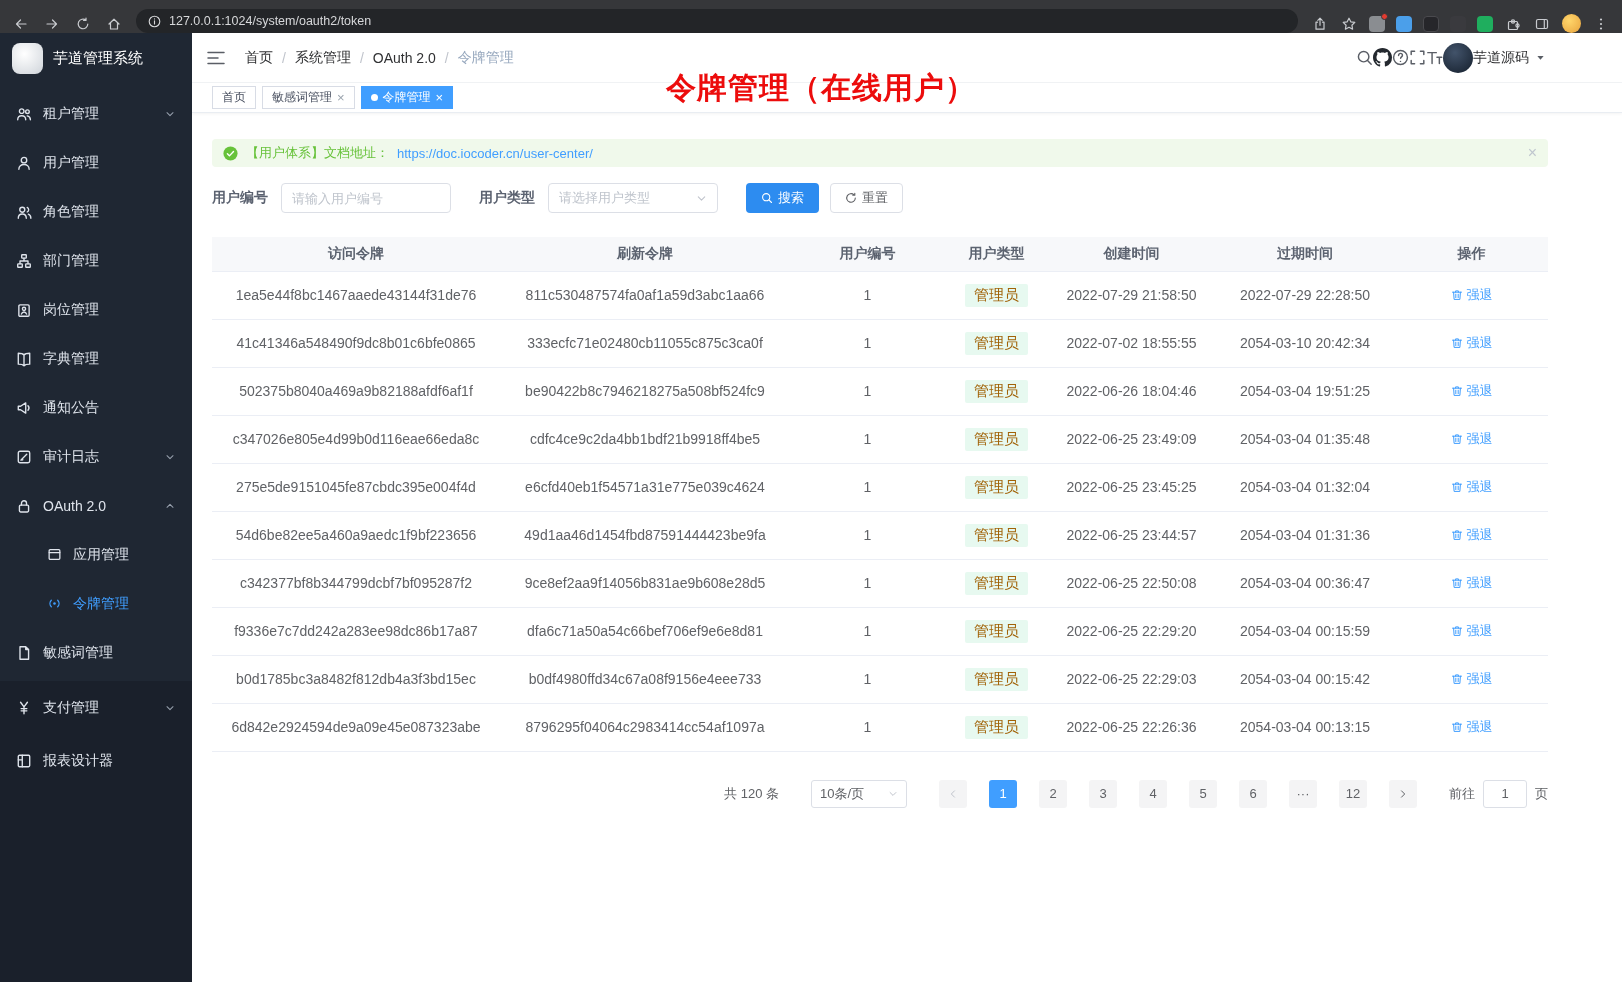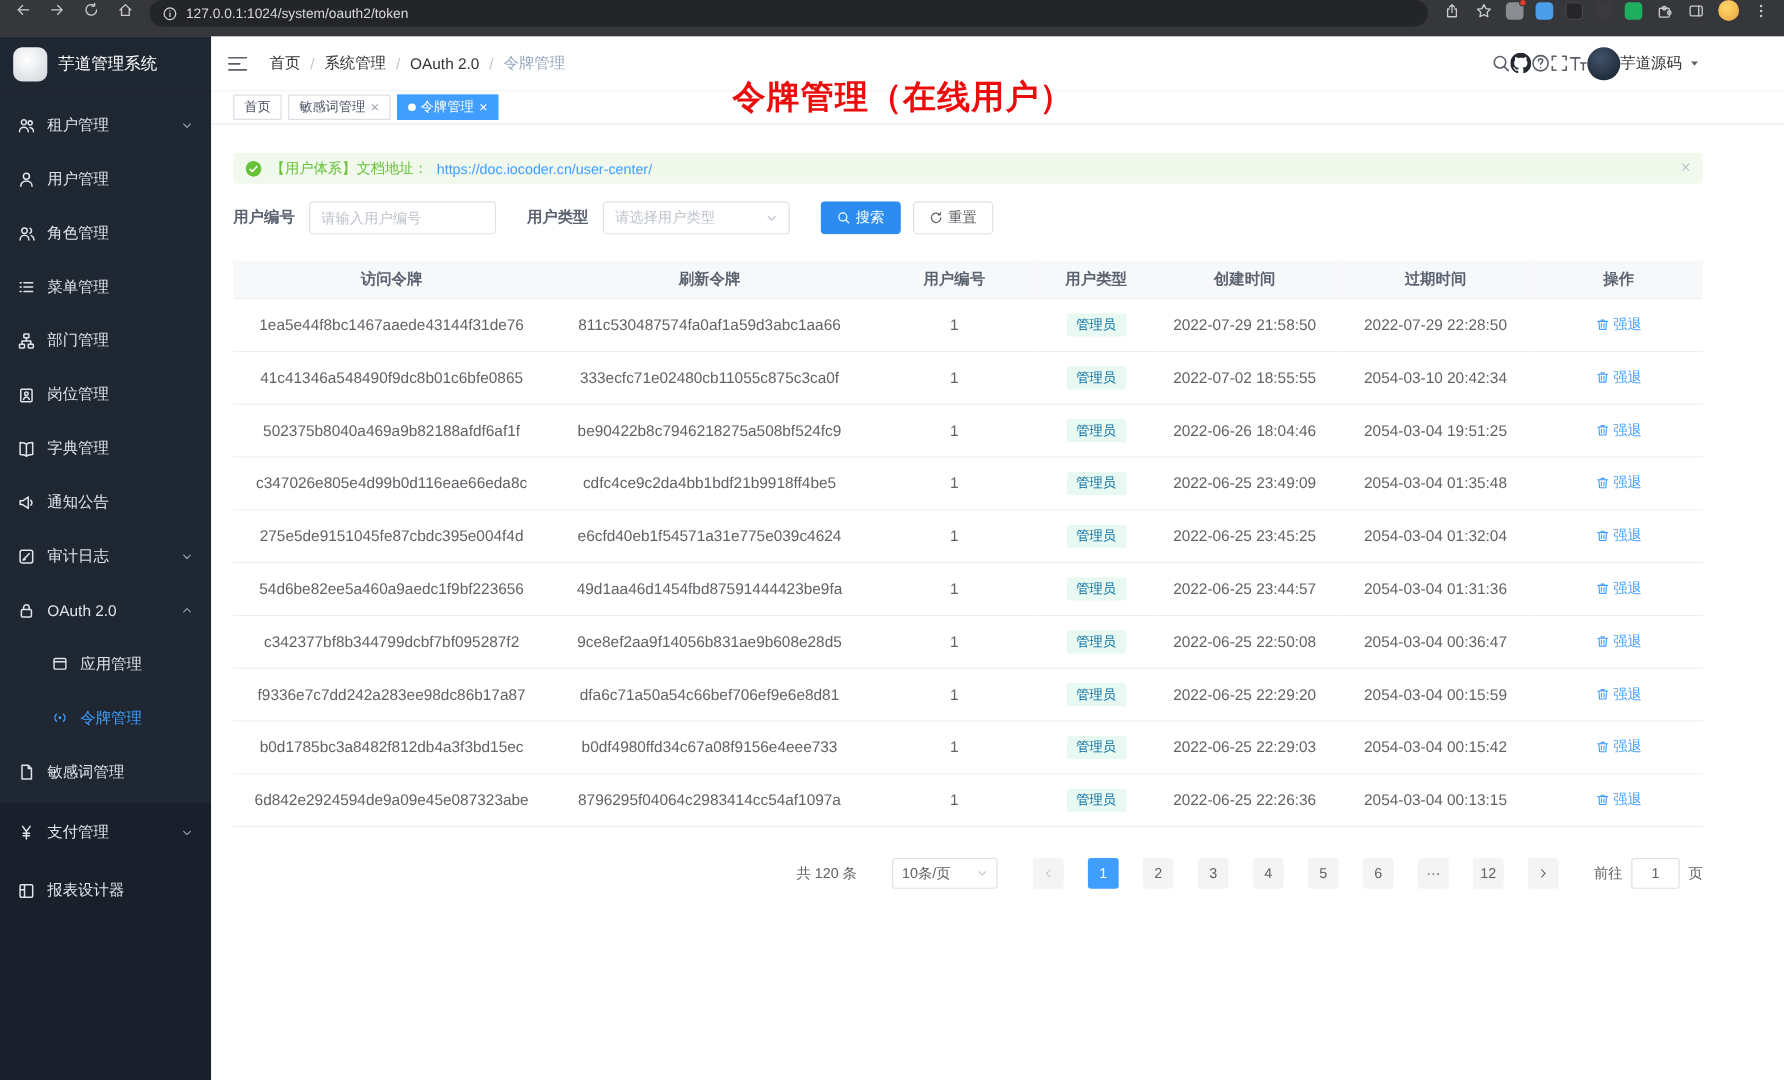--- a/index.html
+++ b/index.html
@@ -3,21 +3,21 @@
 <meta charset="utf-8">
 <style>
   *{box-sizing:border-box;margin:0;padding:0}
   html,body{width:1622px;height:982px;overflow:hidden;background:#fff;
     font-family:"Liberation Sans","DejaVu Sans",sans-serif}
   svg.s{fill:none;stroke:currentColor;stroke-width:1.2;stroke-linecap:round;stroke-linejoin:round;flex-shrink:0}
   svg{display:block}
 
   
   .browser-bar{position:absolute;top:0;left:0;width:1622px;height:33px;background:#36373a;
-    display:flex;align-items:flex-start;padding:0 12px;gap:13px;color:#c9cbcf;z-index:5}
+    display:flex;align-items:flex-end;padding:0 12px;gap:13px;color:#c9cbcf;z-index:5}
   .chrome-btn{width:18px;height:18px;display:flex;align-items:center;justify-content:center;cursor:pointer}
   .url-pill{flex:1;height:24px;background:#232528;border-radius:12px;display:flex;align-items:center;
     padding:0 12px;gap:8px;color:#d7d8da;font-size:12.5px;cursor:text}
   .chrome-right{display:flex;align-items:center;gap:11px}
   .ext{width:16px;height:16px;border-radius:4px;position:relative;display:inline-block;cursor:pointer}
   .e1{background:#8a8d91}.e2{background:#4b9fea}.e3{background:#26262a;border:1px solid #4a4a4e}
   .e4{background:#3a3a3e}.e5{background:#1fae5e}
   .badge-dot{position:absolute;right:-3px;top:-3px;width:7px;height:7px;background:#e23b30;border-radius:50%;border:1px solid #36373a}
   .chrome-avatar{width:19px;height:19px;border-radius:50%;background:radial-gradient(circle at 38% 35%,#ffd66b,#e8a33d);cursor:pointer}
 
@@ -74,21 +74,21 @@
   .select{width:170px;height:30px;border:1px solid #dcdfe6;border-radius:4px;display:flex;align-items:center;
     justify-content:space-between;padding:0 10px;font-size:13px;color:#bfc4cc;cursor:pointer}
   .btn{height:30px;border-radius:4px;display:inline-flex;align-items:center;gap:5px;font-size:13px;padding:0 14px;
     cursor:pointer;border:1px solid transparent;font-family:inherit}
   .btn.primary{background:#2d8cf0;color:#fff;margin-left:28px}
   .btn.plain{background:#fff;border-color:#dcdfe6;color:#606266;margin-left:11px}
 
   table{margin-top:24px;border-collapse:collapse;width:1336px;table-layout:fixed;font-size:14px;color:#606266}
   thead th{height:34px;background:#f7f8fa;font-weight:700;color:#5c6370;border-bottom:1px solid #ebeef5;font-size:14px;text-align:center}
   tbody td{height:48px;border-bottom:1px solid #ebeef5;text-align:center;overflow:hidden;white-space:nowrap}
-  .badge{display:inline-block;background:#e7f9f0;color:#0369a1;font-size:12px;padding:2px 9px;border-radius:2px}
+  .badge{display:inline-block;background:#e7f9f0;color:#a16207;font-size:15px;padding:2px 9px;border-radius:2px}
   .action{color:#409eff;font-size:13px;display:inline-flex;align-items:center;gap:4px;cursor:pointer}
   .action svg{stroke:currentColor;fill:none;stroke-width:1;stroke-linecap:round;stroke-linejoin:round}
 
   .pagination{margin-top:28px;width:1336px;display:flex;justify-content:flex-end;align-items:center;gap:22px;
     font-size:13px;color:#606266}
   .pg-total{margin-right:10px}
   .page-size{width:96px;height:28px;border:1px solid #dcdfe6;border-radius:3px;display:flex;align-items:center;
     justify-content:space-between;padding:0 8px;color:#606266;cursor:pointer;margin-right:10px}
   .pg-btn{min-width:28px;height:28px;border-radius:3px;background:#f4f4f5;display:flex;align-items:center;
     justify-content:center;font-size:13px;color:#606266;cursor:pointer;padding:0 5px}
@@ -205,26 +205,20 @@
       </div>
       <div class="menu-item">
         <svg class="s" width="16" height="16" viewBox="0 0 14 14">
             <circle cx="5.5" cy="5" r="2.2"></circle>
             <path d="M2 12.5c0-2.3 1.6-3.8 3.5-3.8s3.5 1.5 3.5 3.8M9.8 3a2.2 2.2 0 0 1 0 4M10.8 8.9c1.4.5 2.2 1.8 2.2 3.6"></path>
           </svg>
         <span>角色管理</span>
       </div>
       <div class="menu-item">
         <svg class="s" width="16" height="16" viewBox="0 0 14 14">
-            <path d="M5 3.5h7M5 7h7M5 10.5h7M2 3.5h.9M2 7h.9M2 10.5h.9"></path>
-          </svg>
-        <span>菜单管理</span>
-      </div>
-      <div class="menu-item">
-        <svg class="s" width="16" height="16" viewBox="0 0 14 14">
             <rect x="5" y="1.5" width="4" height="3" rx=".5"></rect>
             <rect x="1.5" y="9.5" width="4" height="3" rx=".5"></rect>
             <rect x="8.5" y="9.5" width="4" height="3" rx=".5"></rect>
             <path d="M7 4.5V7M3.5 9.5V7h7v2.5"></path>
           </svg>
         <span>部门管理</span>
       </div>
       <div class="menu-item">
         <svg class="s" width="16" height="16" viewBox="0 0 14 14">
             <rect x="2.5" y="2.5" width="9" height="10" rx="1"></rect>

